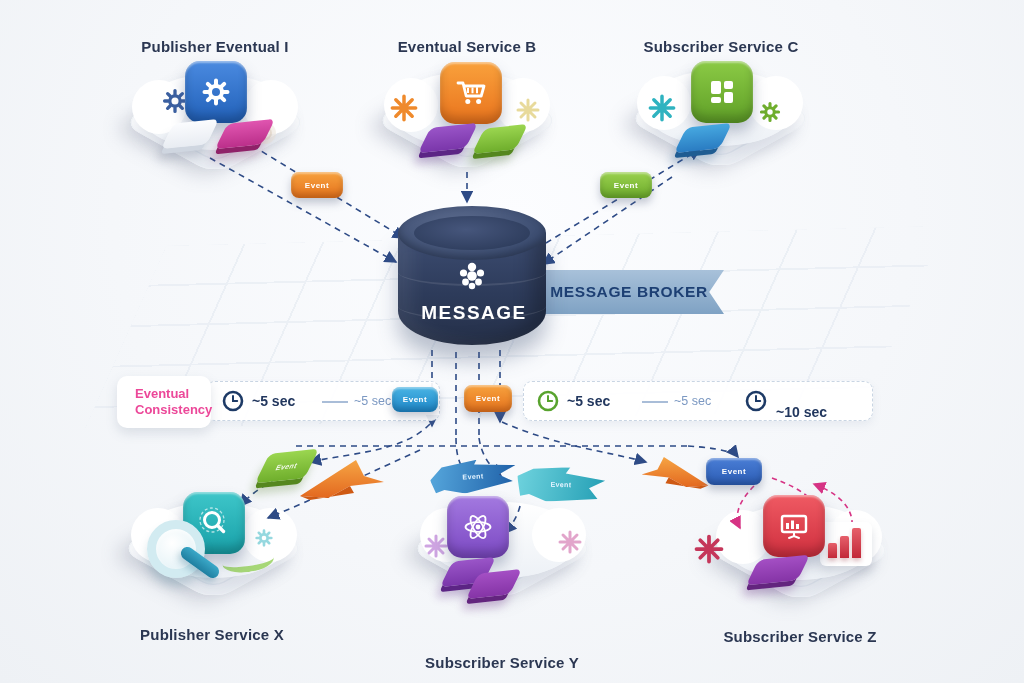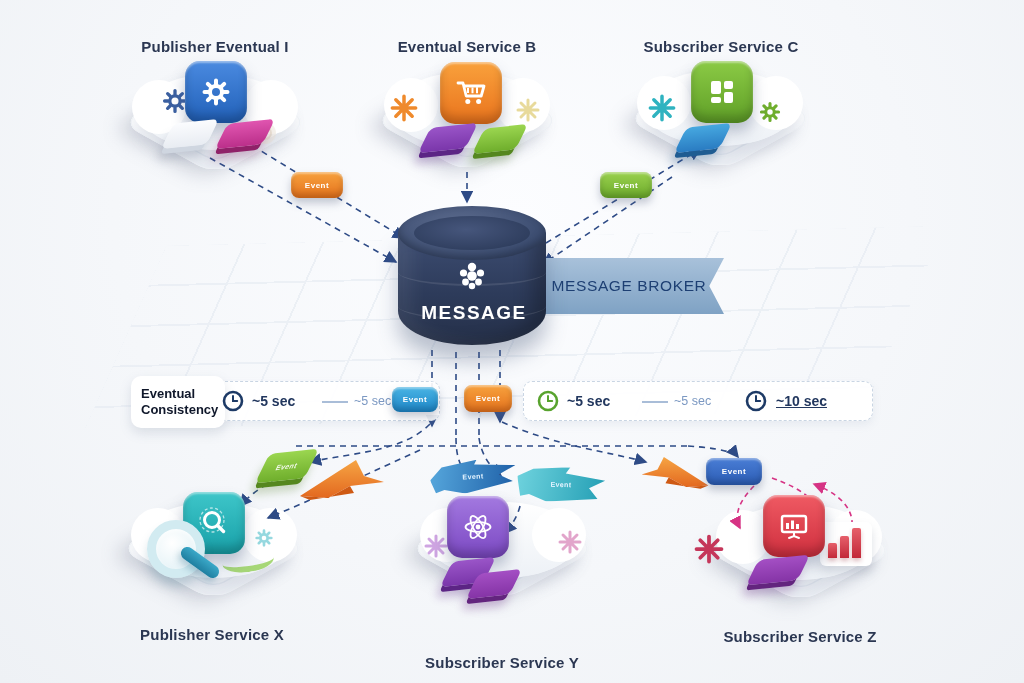--- a/index.html
+++ b/index.html
@@ -56,31 +56,31 @@
     border-bottom:2px solid rgba(255,255,255,.10);}
   .cyl .top{position:absolute;left:0;top:0;width:148px;height:54px;border-radius:50%;
     background:radial-gradient(ellipse at 42% 35%, #5d6c8e 0%, #3b4c70 70%, #33425f 100%);
     box-shadow:inset 0 -4px 8px rgba(0,0,0,.25);}
   .cyl .top::after{content:"";position:absolute;inset:10px 16px;border-radius:50%;
     background:radial-gradient(ellipse at 45% 40%, #46567c, #2f3e5e 75%);}
   .cyl .drumtext{position:absolute;left:0;top:96px;width:100%;text-align:center;
     color:#fff;font-weight:bold;font-size:19px;letter-spacing:1.5px;}
   .cyl .drumicon{position:absolute;left:54px;top:50px;}
   
-  .ribbon{position:absolute;left:540px;top:258px;width:178px;height:56px;z-index:5;
+  .ribbon{position:absolute;left:540px;top:270px;width:178px;height:44px;z-index:5;
     background:linear-gradient(180deg,#a8c1da,#7fa2c4);
     clip-path:polygon(0 0,100% 0,92% 50%,100% 100%,0 100%);
     display:flex;align-items:center;justify-content:center;
-    font-size:15.5px;font-weight:400;color:#1d3f73;letter-spacing:.6px;padding-right:6px;
+    font-size:15.5px;font-weight:700;color:#1d3f73;letter-spacing:.6px;padding-right:6px;
     box-shadow:0 6px 10px rgba(100,120,150,.25);}
   
-  .consbox{position:absolute;left:131px;top:376px;width:94px;height:52px;z-index:5;
+  .consbox{position:absolute;left:117px;top:376px;width:94px;height:52px;z-index:5;
     background:#fff;border-radius:10px;box-shadow:0 5px 12px rgba(110,125,150,.20);
-    display:flex;align-items:center;padding-left:10px;box-sizing:border-box;
-    font-size:13px;font-weight:bold;color:#0f172a;line-height:1.25;}
+    display:flex;align-items:center;padding-left:18px;box-sizing:border-box;
+    font-size:13px;font-weight:bold;color:#ec4899;line-height:1.25;}
   .barseg{position:absolute;top:381px;height:40px;z-index:3;border-radius:9px;
     background:rgba(255,255,255,.92);border:1.5px dashed #c9d5e3;box-sizing:border-box;
     box-shadow:0 4px 8px rgba(130,145,170,.12);}
   .timetext{position:absolute;z-index:5;font-weight:bold;font-size:14px;color:#22375e;}
   .timetext.muted{font-weight:normal;font-size:12.5px;color:#7b98c2;}
   .connector{position:absolute;z-index:5;height:0;border-top:2px solid #a9bdd8;}
   .clock{position:absolute;z-index:5;}
   
   .pill{position:absolute;z-index:5;border-radius:8px;display:flex;align-items:center;justify-content:center;
     font-size:8px;font-weight:bold;color:#fff;letter-spacing:.5px;
@@ -293,21 +293,21 @@
   </span>
   <div class="timetext" style="left:567px;top:393px;">~5 sec</div>
   <div class="connector" style="left:642px;top:401px;width:26px;"></div>
   <div class="timetext muted" style="left:674px;top:394px;">~5 sec</div>
   <span class="clock" style="left:744px;top:389px;">
     <svg width="24" height="24" viewBox="0 0 24 24">
         <circle cx="12" cy="12" r="9" fill="#fff" stroke="#1d3a66" stroke-width="2.6"></circle>
         <path d="M12 7v5h4.2" fill="none" stroke="#1d3a66" stroke-width="2" stroke-linecap="round"></path>
       </svg>
   </span>
-  <div class="timetext" style="left:776px;top:393px;text-decoration:underline;">~10 sec</div>
+  <div class="timetext" style="left:776px;top:404px;">~10 sec</div>
 
   <div class="slab sl-green" style="left:262px;top:452px;width:50px;height:28px;z-index:4;">
     <span>Event</span>
   </div>
   <span class="decor" style="left:298px;top:456px;">
     <svg width="88" height="46" viewBox="0 0 88 46">
         <defs>
           <linearGradient id="gp1" x1="0" y1="0" x2="0" y2="1">
             <stop offset="0" stop-color="#f6a544"></stop>
             <stop offset="1" stop-color="#e3681f"></stop>

